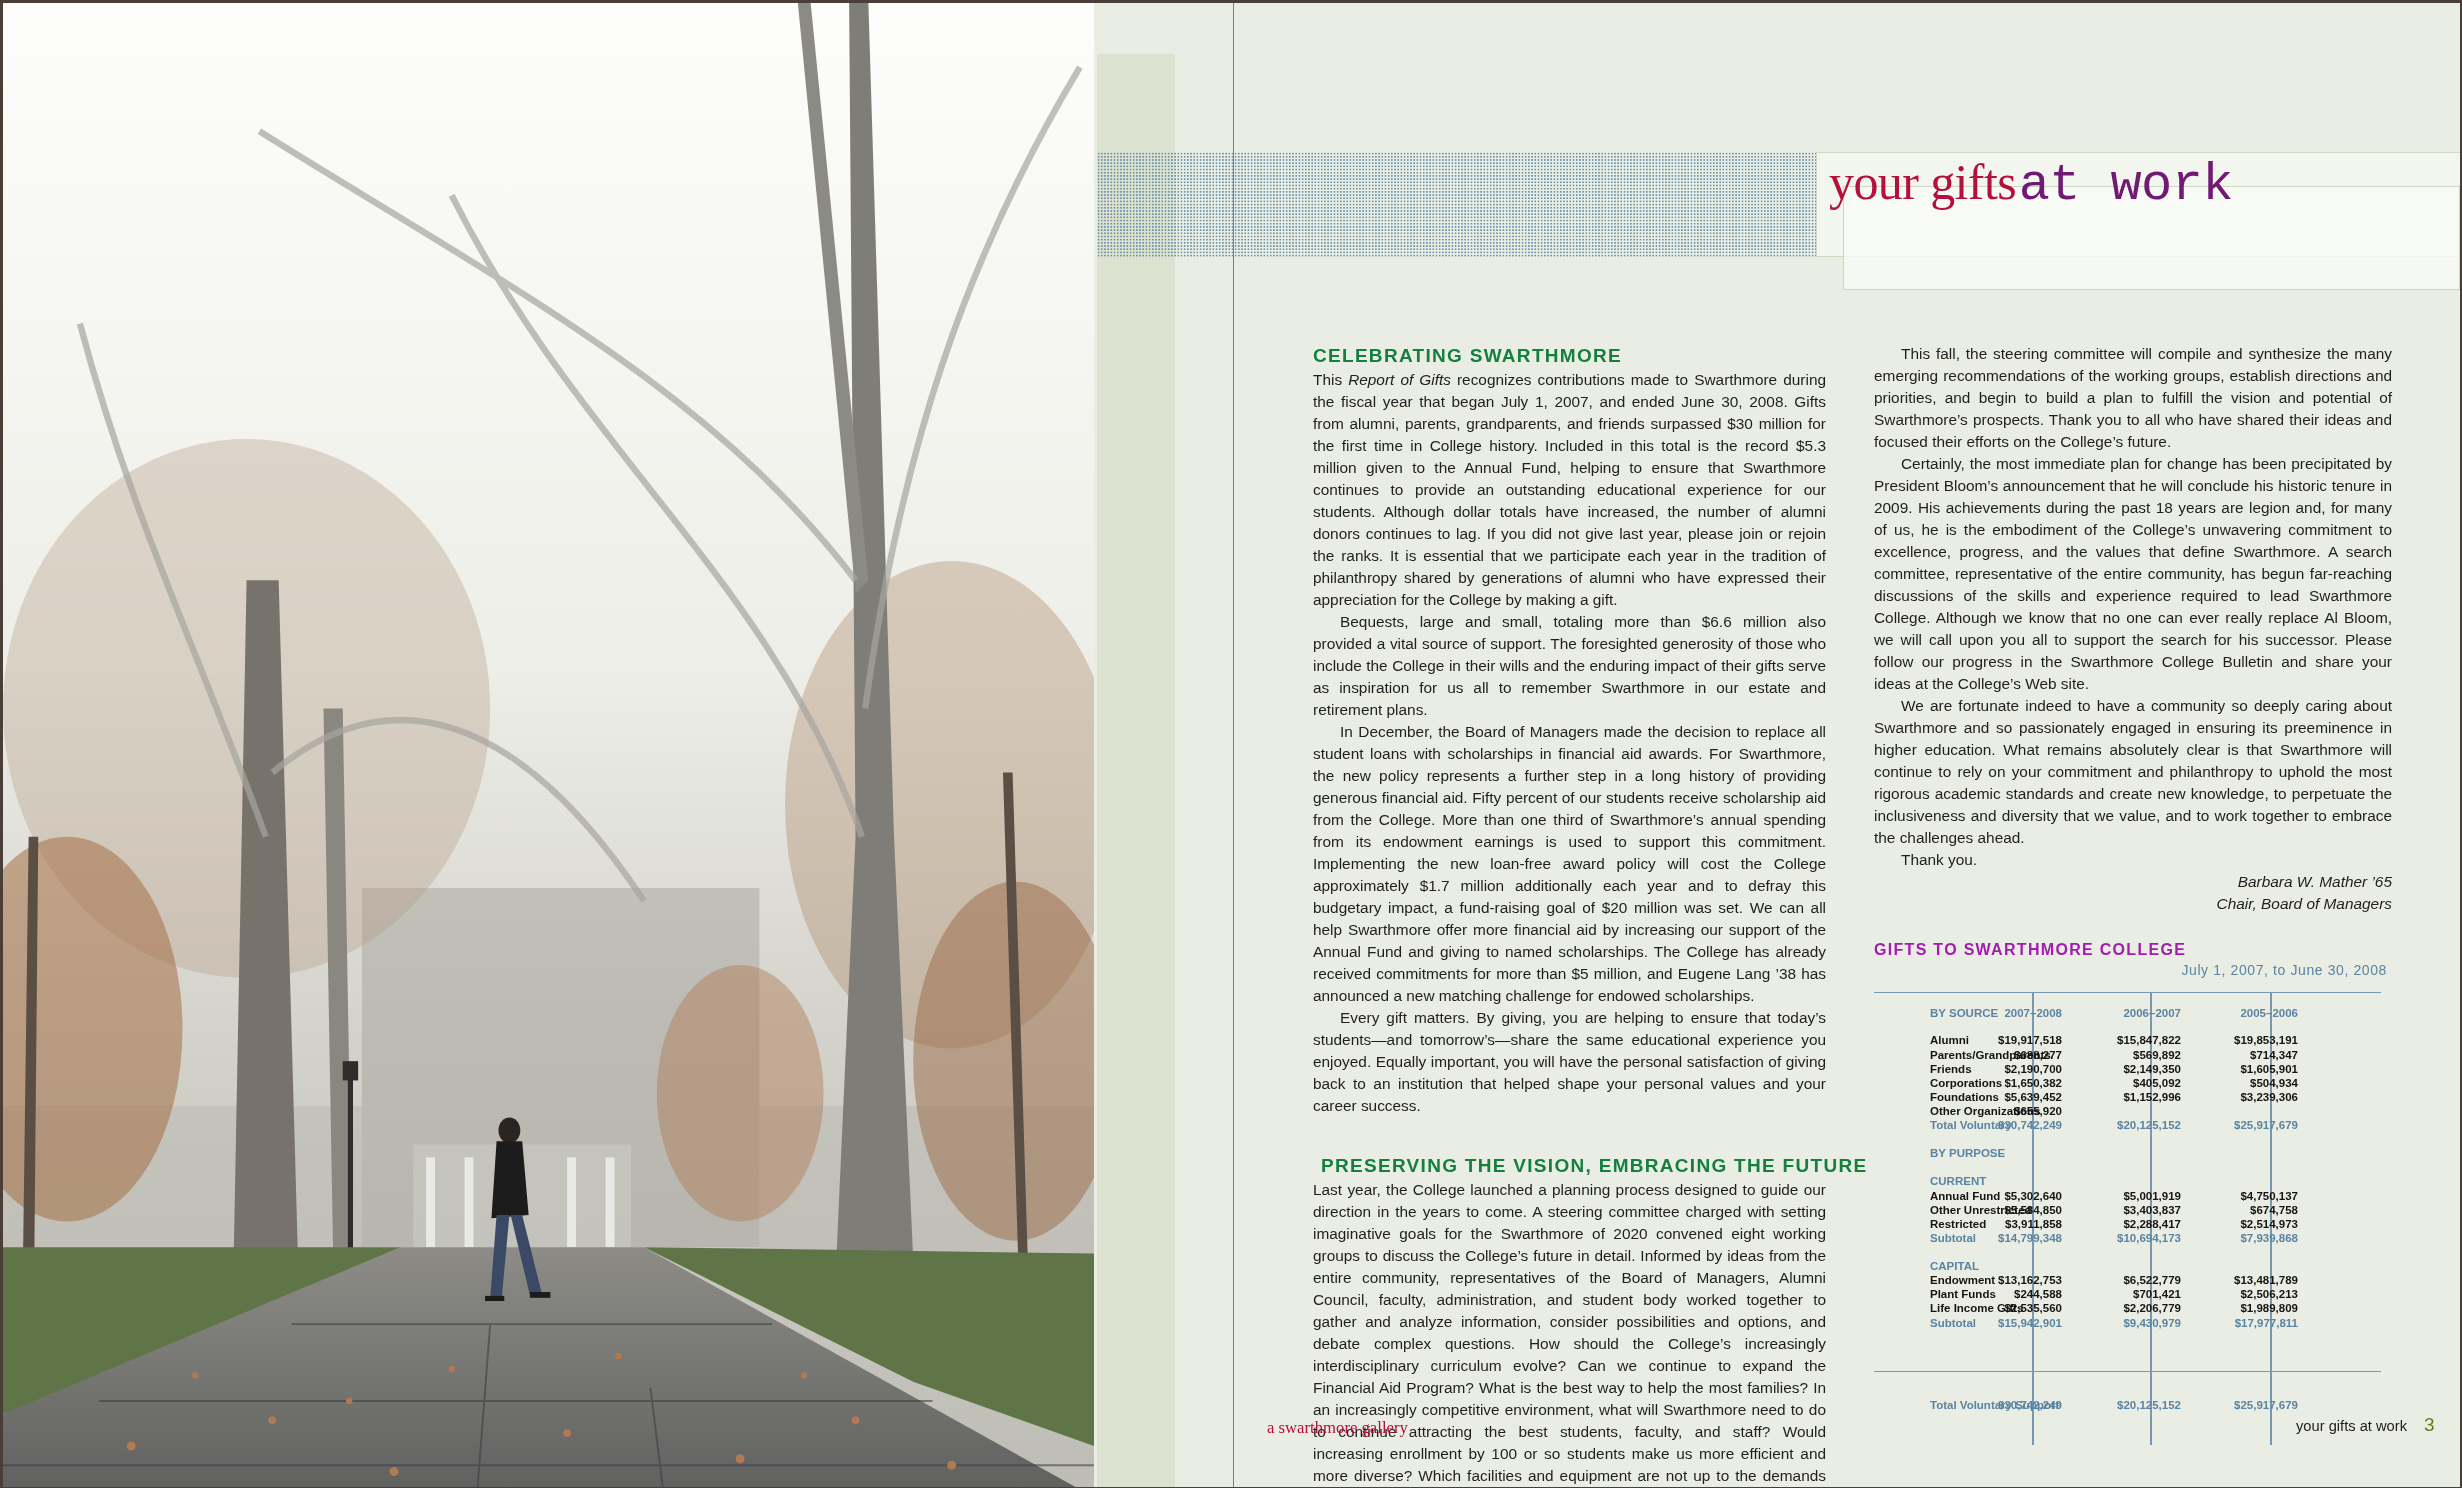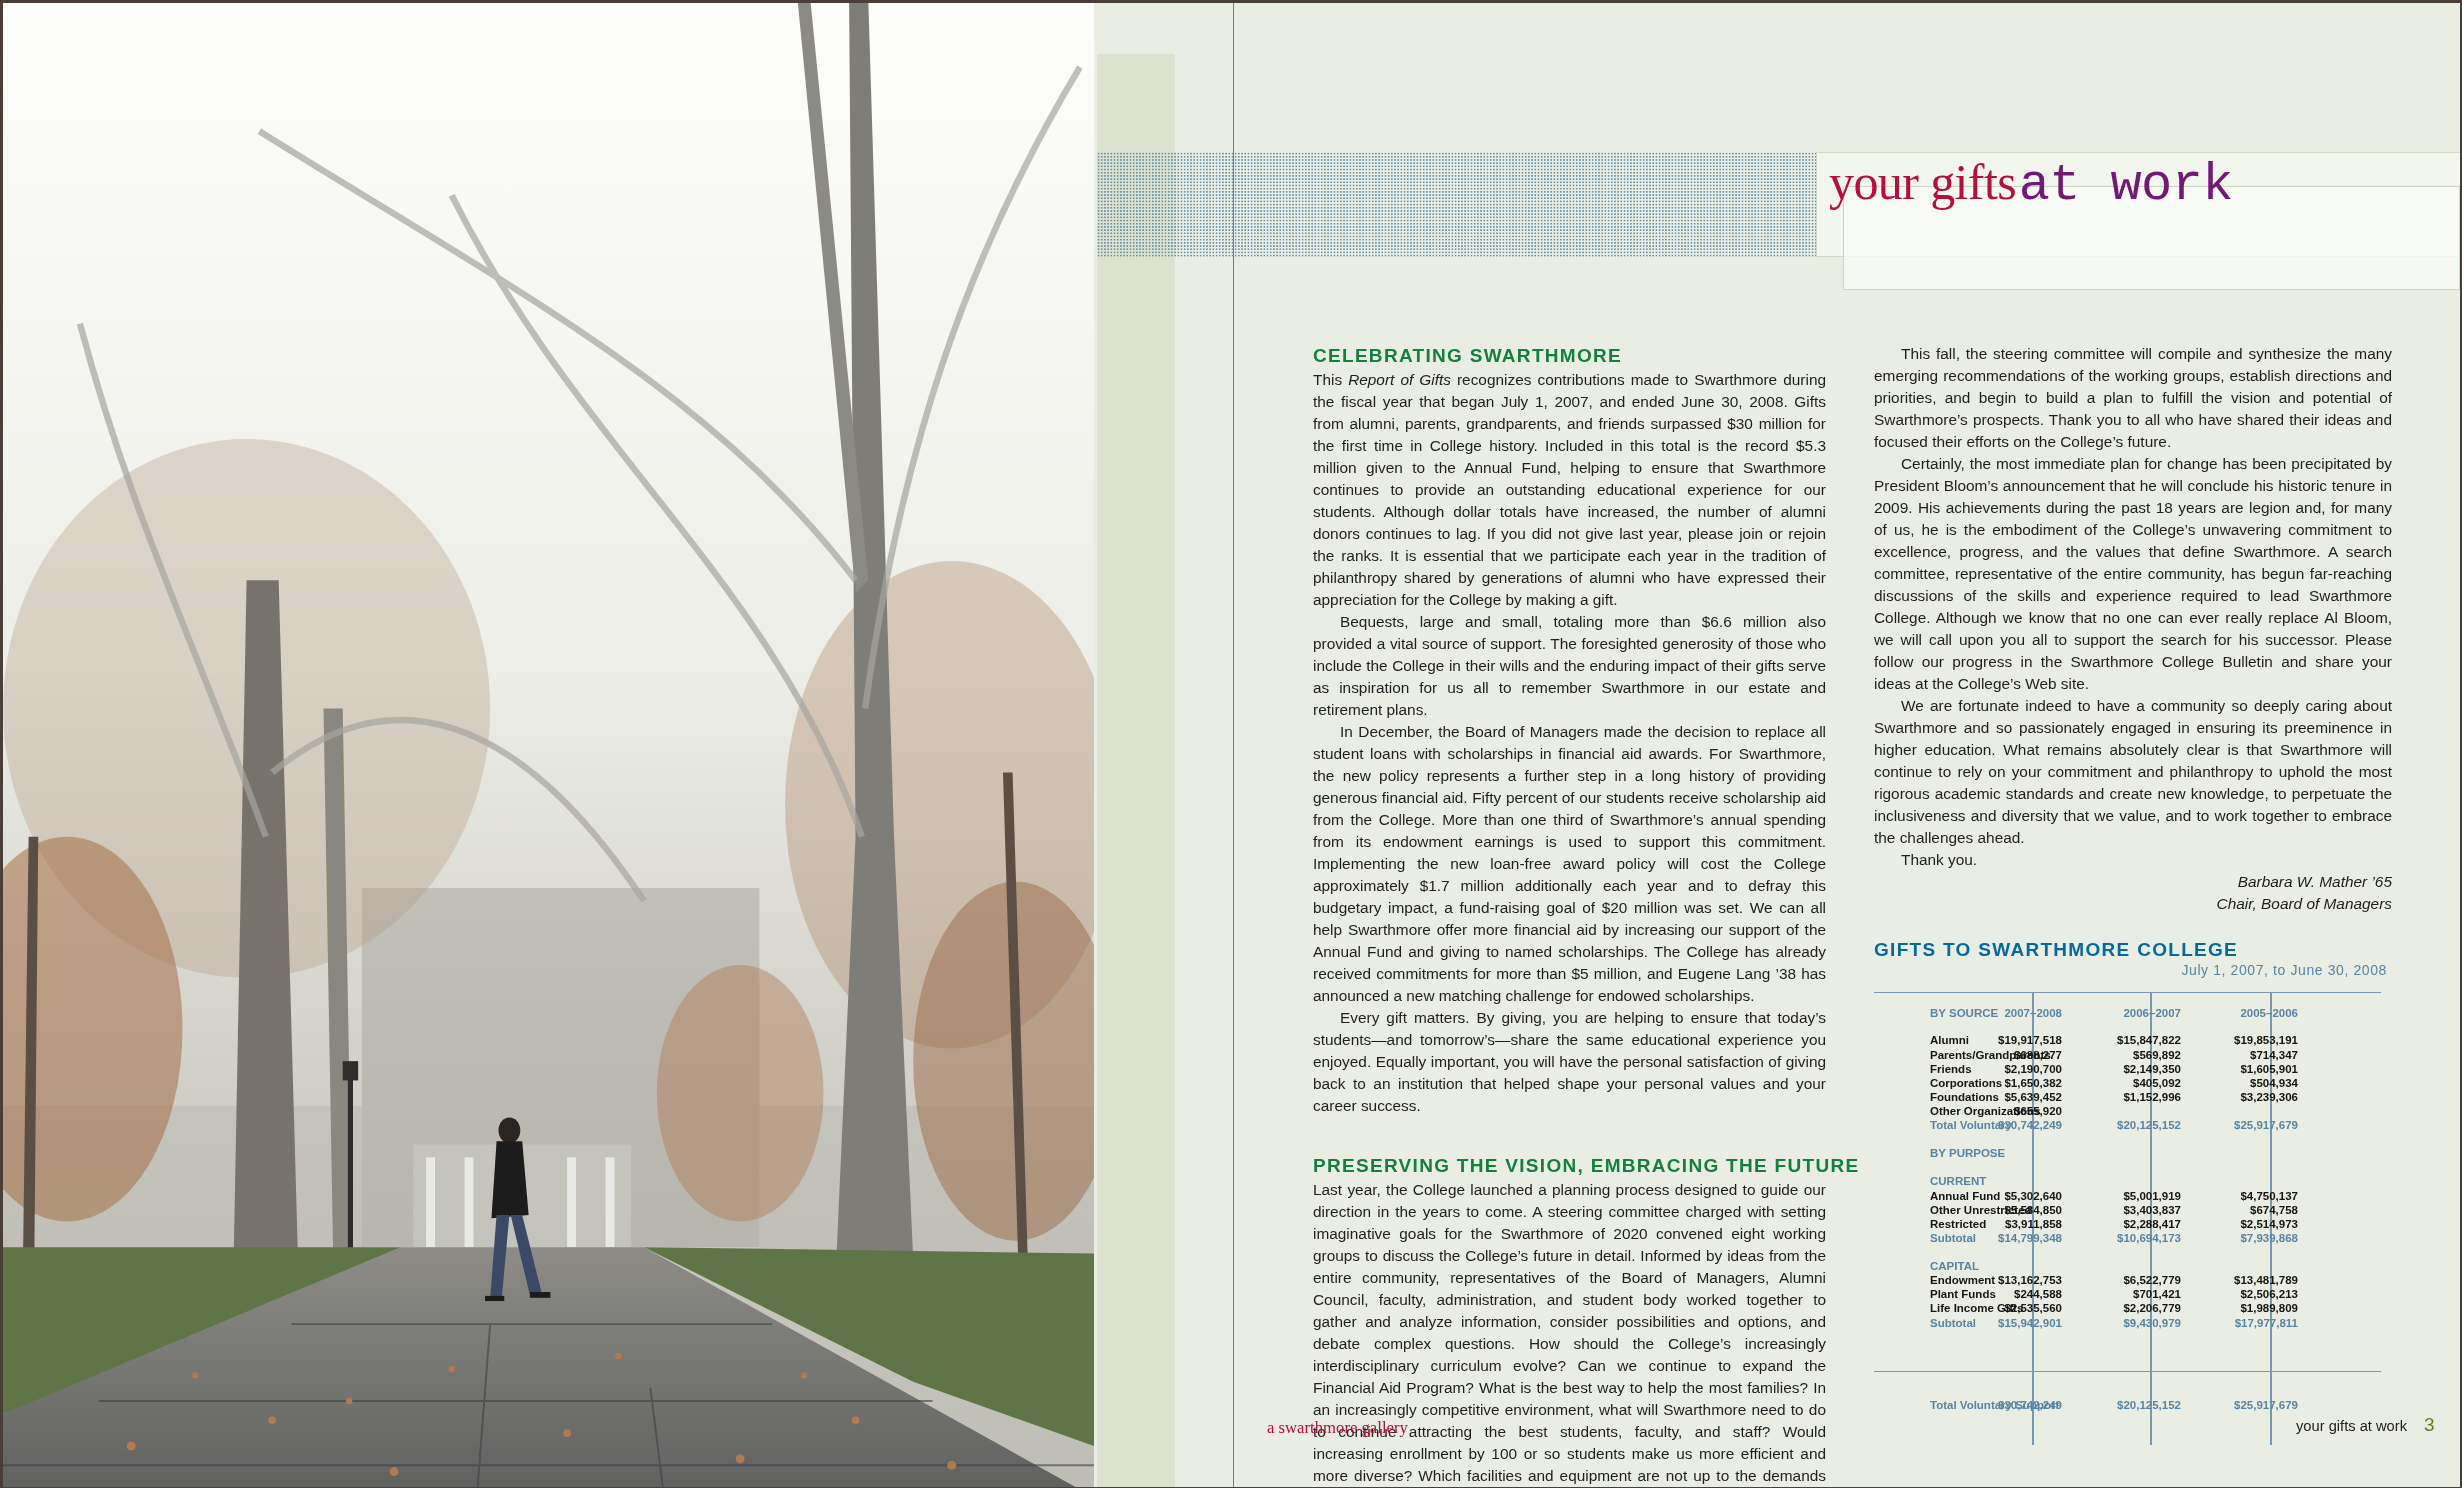--- a/index.html
+++ b/index.html
@@ -34,26 +34,26 @@
   }
   .title .t1 { color: #b5103a; font-size: 50px; letter-spacing: -0.6px; }
   .title .t2 { color: #701a75; font-size: 52px; letter-spacing: -0.6px; font-family: Liberation Mono, monospace; }
 
   .col { position: absolute; font-family: "Liberation Sans", "DejaVu Sans", sans-serif; color: #1f1f1f; font-size: 15.4px; line-height: 22px; text-align: justify; }
   .col-left { left: 219px; top: 340px; width: 513px; }
   .col-right { left: 780px; top: 340px; width: 518px; }
   .col p { text-indent: 0; }
   .col p.ind { text-indent: 27px; }
   .h2 { font-family: "Liberation Sans", "DejaVu Sans", sans-serif; color: #15803d; font-weight: bold; font-size: 19px; letter-spacing: 1.3px; line-height: 26px; text-align: left; white-space: nowrap; }
-  .h2.gap { margin-top: 36px; }
+  .h2.gap { margin-top: 36px; margin-left: 8px; }
   .sig { text-align: right; font-style: italic; }
 
   
   .gifts { position: absolute; left: 780px; top: 935px; width: 513px; font-family: "Liberation Sans", "DejaVu Sans", sans-serif; }
-  .gifts .gh { color: #0369a1; font-weight: bold; font-size: 19px; letter-spacing: 1.3px; line-height: 23px; }
+  .gifts .gh { color: #a21caf; font-weight: bold; font-size: 16px; letter-spacing: 1.3px; line-height: 23px; }
   .gifts .gsub { color: #5a84a3; font-size: 14px; letter-spacing: 0.6px; line-height: 19px; text-align: right; }
   .tbl { position: absolute; left: 0; top: 54px; width: 507px; height: 454px; border-top: 1.9px solid #7897b0; }
   .tbl .div { position: absolute; top: 0; width: 1.9px; background: #7897b0; height: 452px; }
   .tbl .hr2 { position: absolute; left: 0; width: 507px; height: 1.9px; background: #7897b0; top: 378px; }
   .row { position: absolute; left: 0; width: 507px; height: 14px; font-size: 11.5px; line-height: 14px; }
   .row span { position: absolute; top: 0; white-space: nowrap; }
   .row .lab { left: 18px; padding-left: 38px; }
   .row .v1 { right: 319px; text-align: right; }
   .row .v2 { right: 200px; text-align: right; }
   .row .v3 { right: 83px; text-align: right; }

